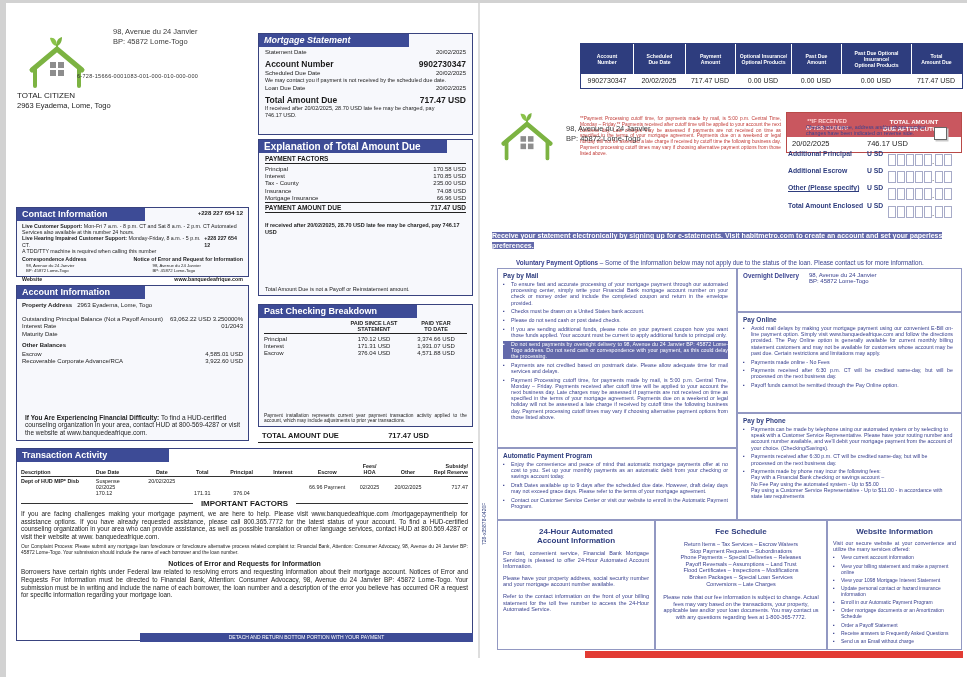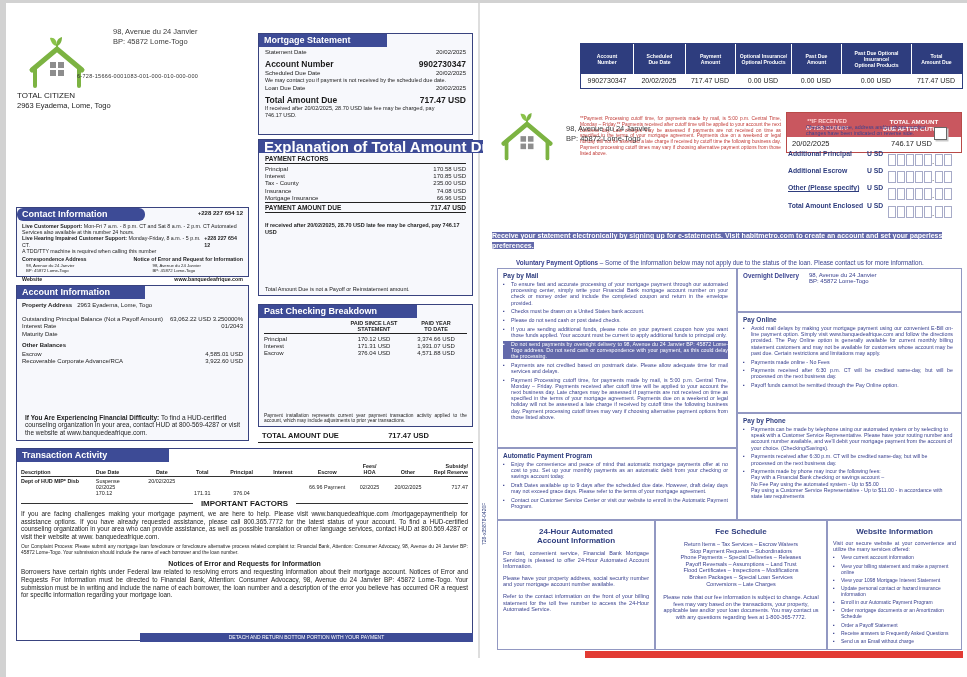--- a/index.html
+++ b/index.html
@@ -67,21 +67,21 @@
   </svg>
   <div class="abs f75" style="left:113px;top:27px;color:#3a3a3a;">
     <div>98, Avenue du 24 Janvier</div>
     <div>BP: 45872 Lome-Togo</div>
   </div>
   <div class="abs" style="left:77px;top:73px;font-size:5.5px;letter-spacing:.3px;color:#333;">6-728-15666-0001083-001-000-010-000-000</div>
   <div class="abs" style="left:17px;top:91px;font-size:8px;">TOTAL CITIZEN</div>
   <div class="abs f75" style="left:17px;top:101px;">2963 Eyadema, Lome, Togo</div>
 
   <div class="box" style="left:258px;top:33px;width:215px;height:102px;">
-    <div class="bh" style="width:128px;">Mortgage Statement</div>
+    <div class="bh" style="width:150px;font-style:italic;">Mortgage Statement</div>
     <div style="padding:2px 6px;">
       <div class="fr f6">
           <span>Statement Date</span>
           <span>20/02/2025</span>
         </div>
       <div class="fr b" style="font-size:8.5px;margin-top:3px;">
           <span>Account Number</span>
           <span>9902730347</span>
         </div>
       <div class="fr f6" style="margin-top:1px;">
@@ -95,21 +95,21 @@
         </div>
       <div class="fr b" style="font-size:8.5px;margin-top:3px;">
           <span>Total Amount Due</span>
           <span>717.47  USD</span>
         </div>
       <div class="f55" style="width:185px;">If received after 20/02/2025, 28.70 USD late fee may be charged, pay 746.17 USD.</div>
     </div>
   </div>
 
   <div class="box" style="left:258px;top:139px;width:215px;height:157px;">
-    <div class="bh" style="width:224px;font-size:15px;">Explanation of Total Amount Due</div>
+    <div class="bh" style="width:188px;font-size:10px;">Explanation of Total Amount Due</div>
     <div style="padding:2px 6px;">
       <div class="b" style="font-size:6.5px;border-bottom:1.6px solid #222;padding-bottom:1px;">PAYMENT FACTORS</div>
       <div class="fr f6" style="margin-top:2px;">
           <span>Principal</span>
           <span>170.58 USD</span>
         </div>
       <div class="fr f6">
           <span>Interest</span>
           <span>170.85 USD</span>
         </div>
@@ -161,21 +161,21 @@
         </div>
     </div>
     <div class="f45 jst" style="position:absolute;bottom:2px;left:5px;right:5px;">Payment installation represents current year payment transaction activity applied to the account, which may include adjustments to prior year transactions.</div>
   </div>
   <div class="abs fr b" style="left:258px;top:430px;width:215px;font-size:7.5px;border-bottom:1.6px solid #222;padding:1px 4px 2px 4px;">
     <span>TOTAL AMOUNT DUE</span>
     <span style="margin-right:40px;">717.47 USD</span>
   </div>
 
   <div class="box" style="left:16px;top:207px;width:233px;height:70px;">
-    <div class="bh" style="width:128px;border-radius:6px;">Contact Information</div>
+    <div class="bh" style="width:128px;">Contact Information</div>
     <div class="abs b" style="right:5px;top:2px;font-size:6px;">+228 227 654 12</div>
     <div class="f5" style="padding:2px 5px;">
       <div><span class="b">Live Customer Support:</span><span> Mon-Fri 7 a.m. - 8 p.m. CT and Sat 8 a.m. - 2 p.m. CT Automated Services also available at this number 24 hours.</span></div>
       <div class="fr">
           <span><span class="b">Live Hearing Impaired Customer Support:</span><span> Monday-Friday, 8 a.m. - 5 p.m. CT.</span></span>
           <span class="b">+228 227 654 12</span>
         </div>
       <div>A TDD/TTY machine is required when calling this number</div>
       <div class="fr b" style="margin-top:2px;">
           <span>Correspondence Address</span>
@@ -309,21 +309,21 @@
 
   <div class="abs" style="left:786px;top:112px;width:176px;border:1.5px solid #b94a48;">
     <div style="display:flex;background:#c9575f;height:24px;align-items:center;">
       <div class="tc ctr b" style="width:46%;font-size:5.6px;line-height:7px;color:#ffd3d3;">**IF RECEIVED
 AFTER CUTOFF</div>
       <div class="tc ctr b" style="width:54%;font-size:6.2px;line-height:7.5px;color:#fff;">TOTAL AMOUNT
 DUE AFTER CUTOFF</div>
     </div>
     <div style="display:flex;background:#fff;height:15px;font-size:7.5px;line-height:14px;">
       <div style="width:46%;padding-left:5px;">20/02/2025</div>
-      <div style="width:54%;text-align:center;padding-right:5px;">746.17 USD</div>
+      <div style="width:54%;text-align:left;padding-right:5px;">746.17 USD</div>
     </div>
   </div>
 
   <svg class="abs" style="left:498px;top:112px;" width="58" height="52" viewBox="0 0 62 56">
     <path d="M31 10 C30 5 32 2 36 1 C36 6 34 9 31 10 Z" fill="#7cb342"></path>
     <path d="M31 10 C31 4 28 1 24 2 C25 7 28 10 31 10 Z" fill="#8bc34a"></path>
     <path d="M31 8 L31 14" stroke="#7cb342" stroke-width="2" fill="none"></path>
     <path d="M6 34 L31 13 L56 34" stroke="#7cb342" stroke-width="5" fill="none" stroke-linecap="round"></path>
     <path d="M9 32 L9 50" stroke="#7cb342" stroke-width="4" stroke-linecap="round"></path>
     <path d="M53 32 L53 50" stroke="#7cb342" stroke-width="4" stroke-linecap="round"></path>

